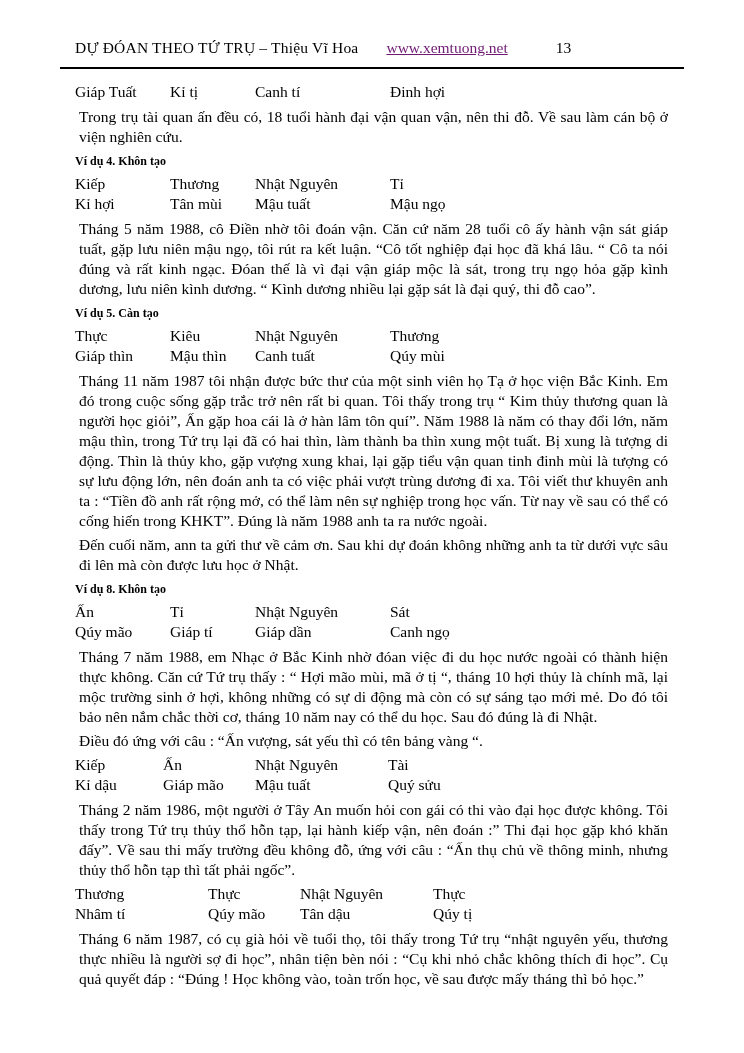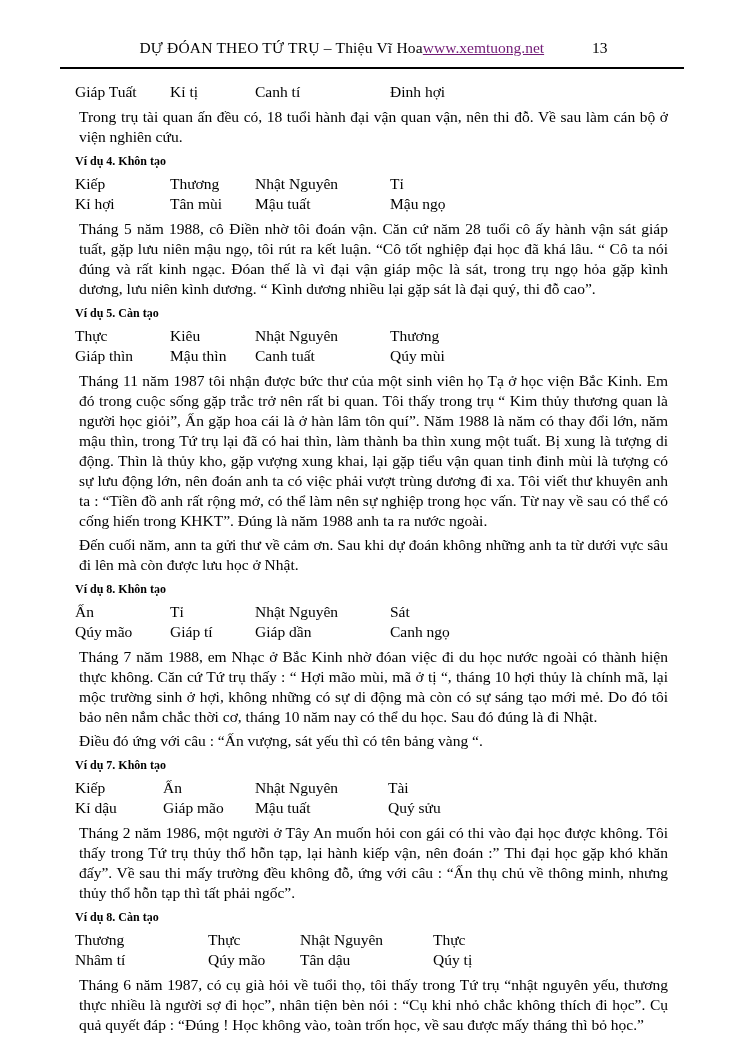--- a/index.html
+++ b/index.html
@@ -10,24 +10,25 @@
     background:#ffffff;
     color:#000000;
     padding:38px 72px 0 75px;
     font-family:"Liberation Serif","DejaVu Serif",serif;
     font-size:15.5px;
     line-height:20px;
     overflow:hidden;
   }
   .hdr{
     display:flex;
-    justify-content:center;
+    justify-content:flex-start;
     align-items:baseline;
     font-size:15.5px;
     white-space:nowrap;
+    gap:28px;
   }
   .hdr .title{letter-spacing:0.2px;}
   .hdr .right{display:flex;align-items:baseline;gap:48px;}
   .hdr a.site{color:#701a75;text-decoration:underline;cursor:pointer;}
   .rule{
     height:2px;background:#000;
     margin:9px -12px 13px -15px;
   }
   main p{
     margin:4px;
@@ -119,38 +120,36 @@
     <div class="prow cols-a">
       <span>Qúy mão</span>
       <span>Giáp tí</span>
       <span>Giáp dần</span>
       <span>Canh ngọ</span>
     </div>
 
     <p>Tháng 7 năm 1988, em Nhạc ở Bắc Kinh nhờ đóan việc đi du học nước ngoài có thành hiện thực không. Căn cứ Tứ trụ thấy : “ Hợi mão mùi, mã ở tị “, tháng 10 hợi thủy là chính mã, lại mộc trường sinh ở hợi, không những có sự di động mà còn có sự sáng tạo mới mẻ. Do đó tôi bảo nên nắm chắc thời cơ, tháng 10 năm nay có thể du học. Sau đó đúng là đi Nhật.</p>
     <p>Điều đó ứng với câu : “Ấn vượng, sát yếu thì có tên bảng vàng “.</p>
 
-    <h3>Ví dụ 7. Khôn tạo</h3>
 
     <div class="prow cols-b">
       <span>Kiếp</span>
       <span>Ấn</span>
       <span>Nhật Nguyên</span>
       <span>Tài</span>
     </div>
     <div class="prow cols-b">
       <span>Kỉ dậu</span>
       <span>Giáp mão</span>
       <span>Mậu tuất</span>
       <span>Quý sửu</span>
     </div>
 
     <p>Tháng 2 năm 1986, một người ở Tây An muốn hỏi con gái có thi vào đại học được không. Tôi thấy trong Tứ trụ thủy thổ hỗn tạp, lại hành kiếp vận, nên đoán :” Thi đại học gặp khó khăn đấy”. Về sau thi mấy trường đều không đỗ, ứng với câu : “Ấn thụ chủ về thông minh, nhưng thủy thổ hỗn tạp thì tất phải ngốc”.</p>
 
-    <h3>Ví dụ 8. Càn tạo</h3>
 
     <div class="prow cols-c">
       <span>Thương</span>
       <span>Thực</span>
       <span>Nhật Nguyên</span>
       <span>Thực</span>
     </div>
     <div class="prow cols-c">
       <span>Nhâm tí</span>
       <span>Qúy mão</span>

